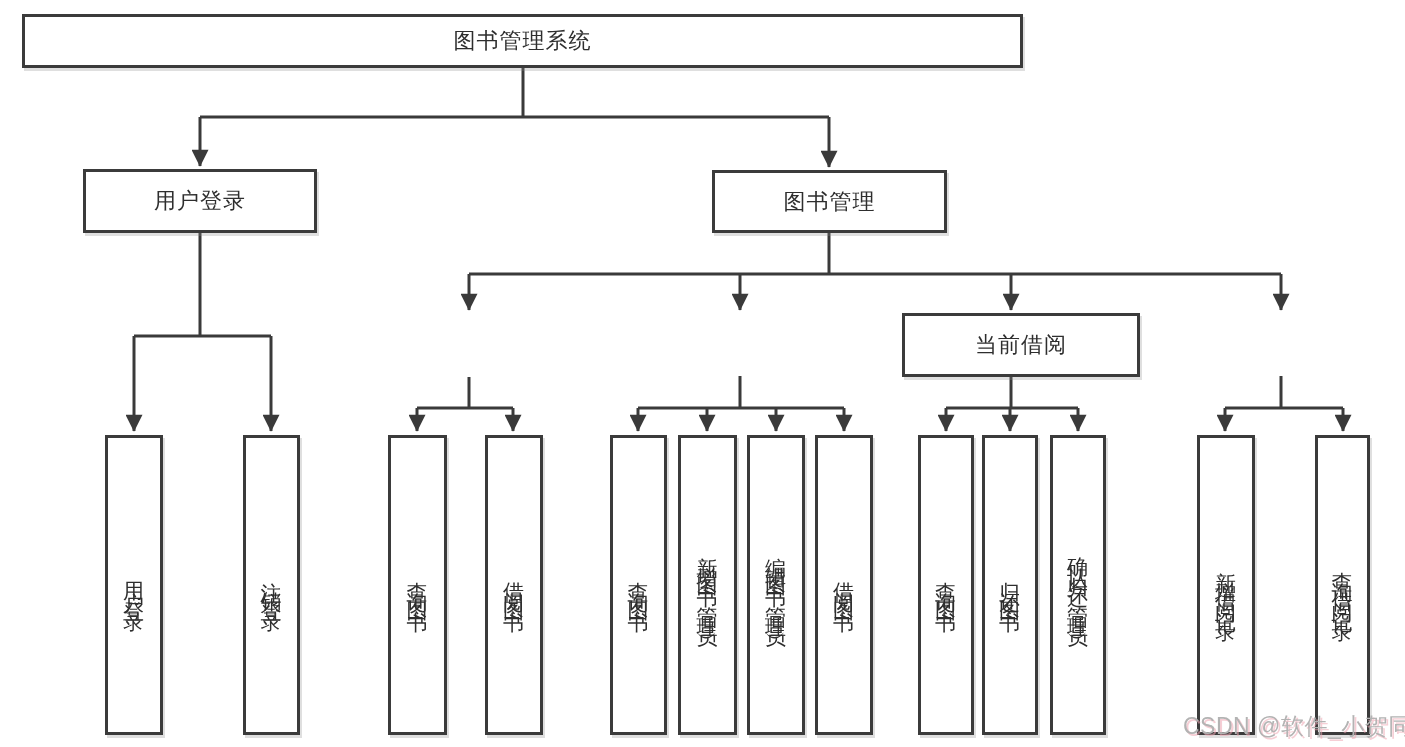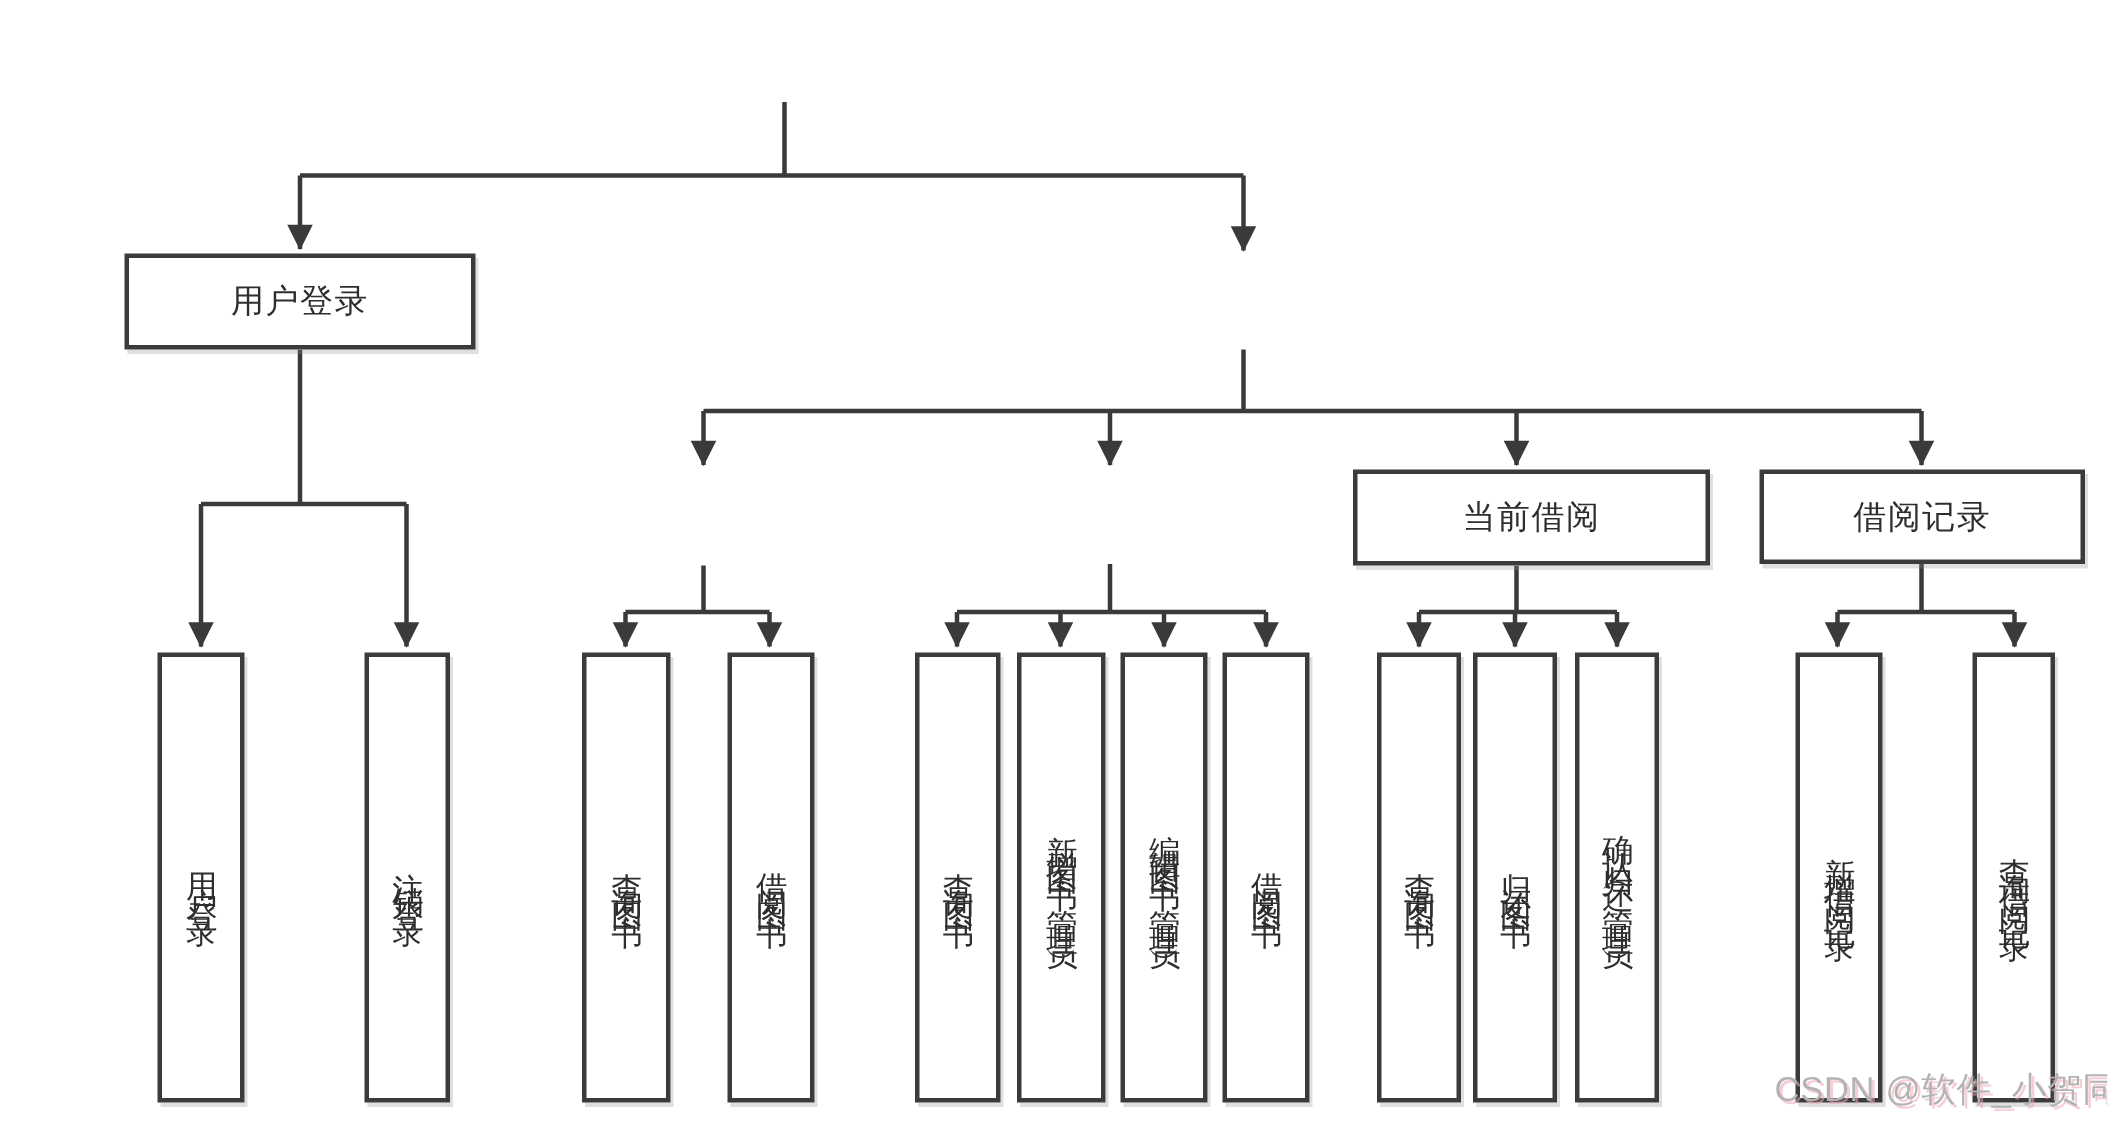--- a/index.html
+++ b/index.html
@@ -65,25 +65,26 @@
       <path d="M946,408 V431" marker-end="url(#arw)"></path>
       <path d="M1010,408 V431" marker-end="url(#arw)"></path>
       <path d="M1078,408 V431" marker-end="url(#arw)"></path>
 
       <path d="M1281,376 V408 M1225,408 H1343"></path>
       <path d="M1225,408 V431" marker-end="url(#arw)"></path>
       <path d="M1343,408 V431" marker-end="url(#arw)"></path>
     </g>
   </svg>
 
+  <div class="node h" style="left:22px;top:14px;width:1001px;height:54px">图书管理系统</div>
 
   <div class="node h" style="left:83px;top:169px;width:234px;height:64px">用户登录</div>
+  <div class="node h" style="left:712px;top:170px;width:235px;height:63px">图书管理</div>
 
   <div class="node h" style="left:902px;top:313px;width:238px;height:64px">当前借阅</div>
-  <div class="node h" style="left:1173px;top:313px;width:217px;height:63px">借阅记录</div>
 
   <div class="node v" style="left:105px;top:435px;width:58px;height:300px">用户登录</div>
   <div class="node v" style="left:243px;top:435px;width:57px;height:300px">注销登录</div>
 
   <div class="node v" style="left:388px;top:435px;width:59px;height:300px">查询图书</div>
   <div class="node v" style="left:485px;top:435px;width:58px;height:300px">借阅图书</div>
 
   <div class="node v" style="left:610px;top:435px;width:57px;height:300px">查询图书</div>
   <div class="node v" style="left:678px;top:435px;width:59px;height:300px">新增图书（管理员）</div>
   <div class="node v" style="left:747px;top:435px;width:58px;height:300px">编辑图书（管理员）</div>

